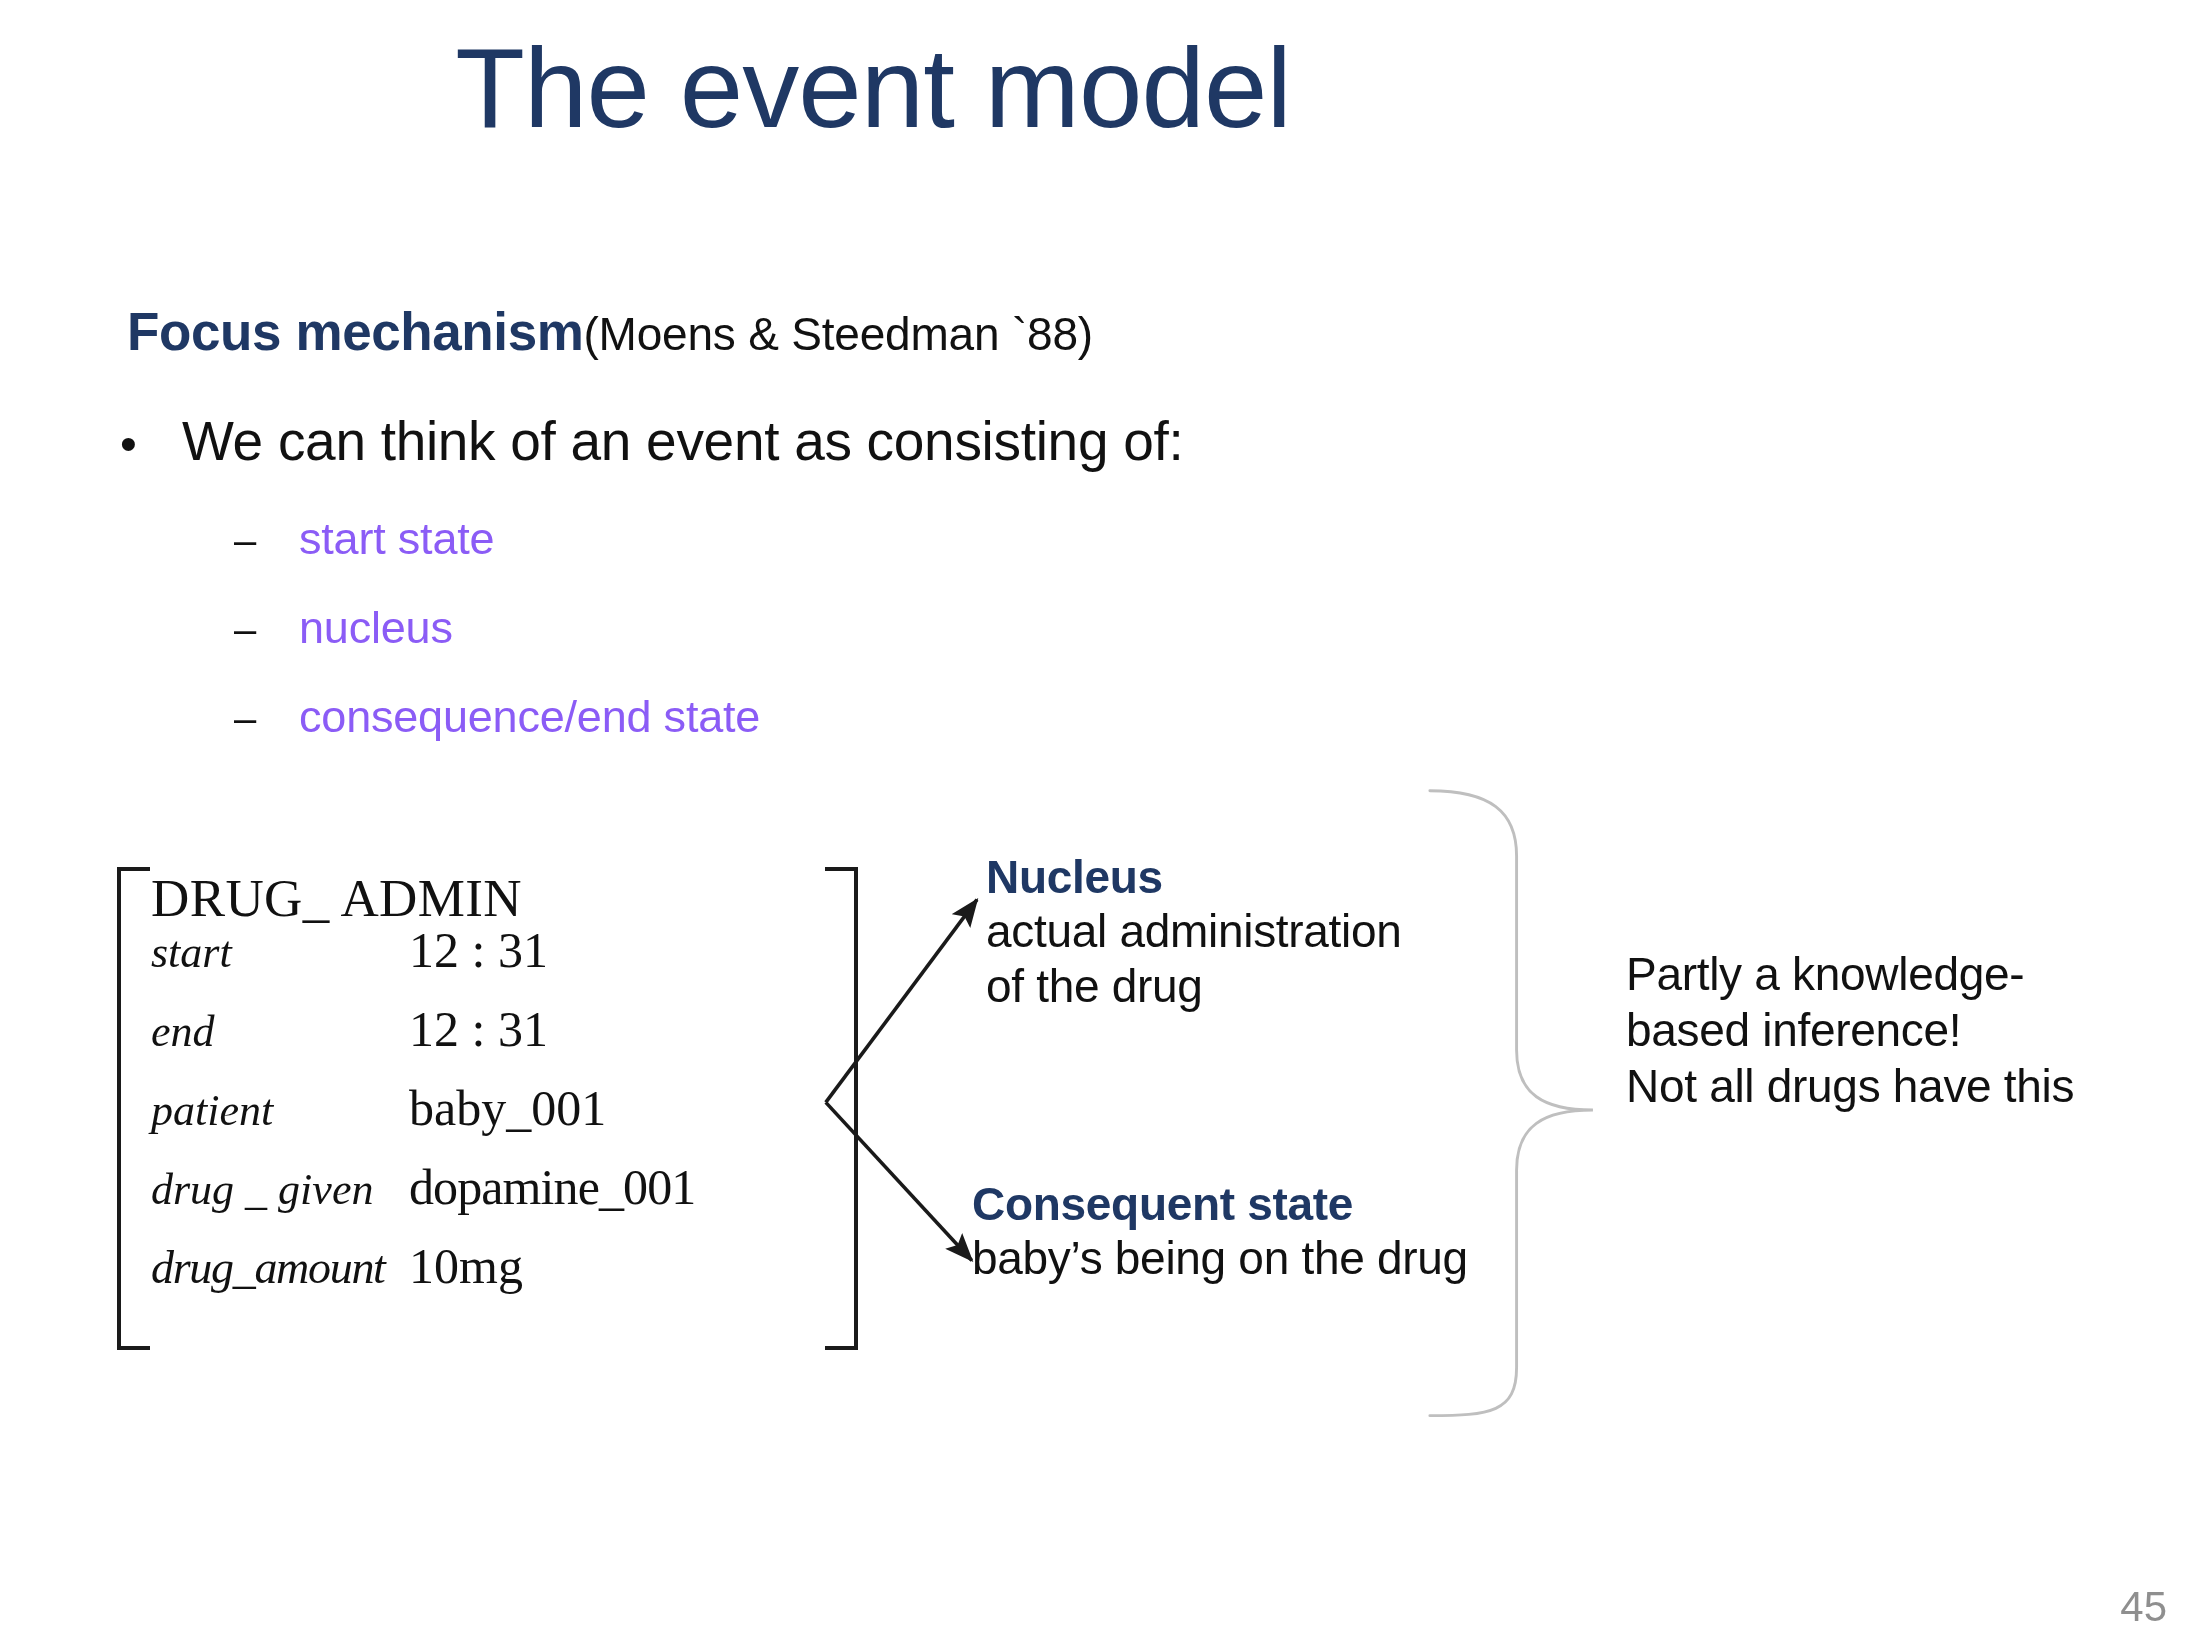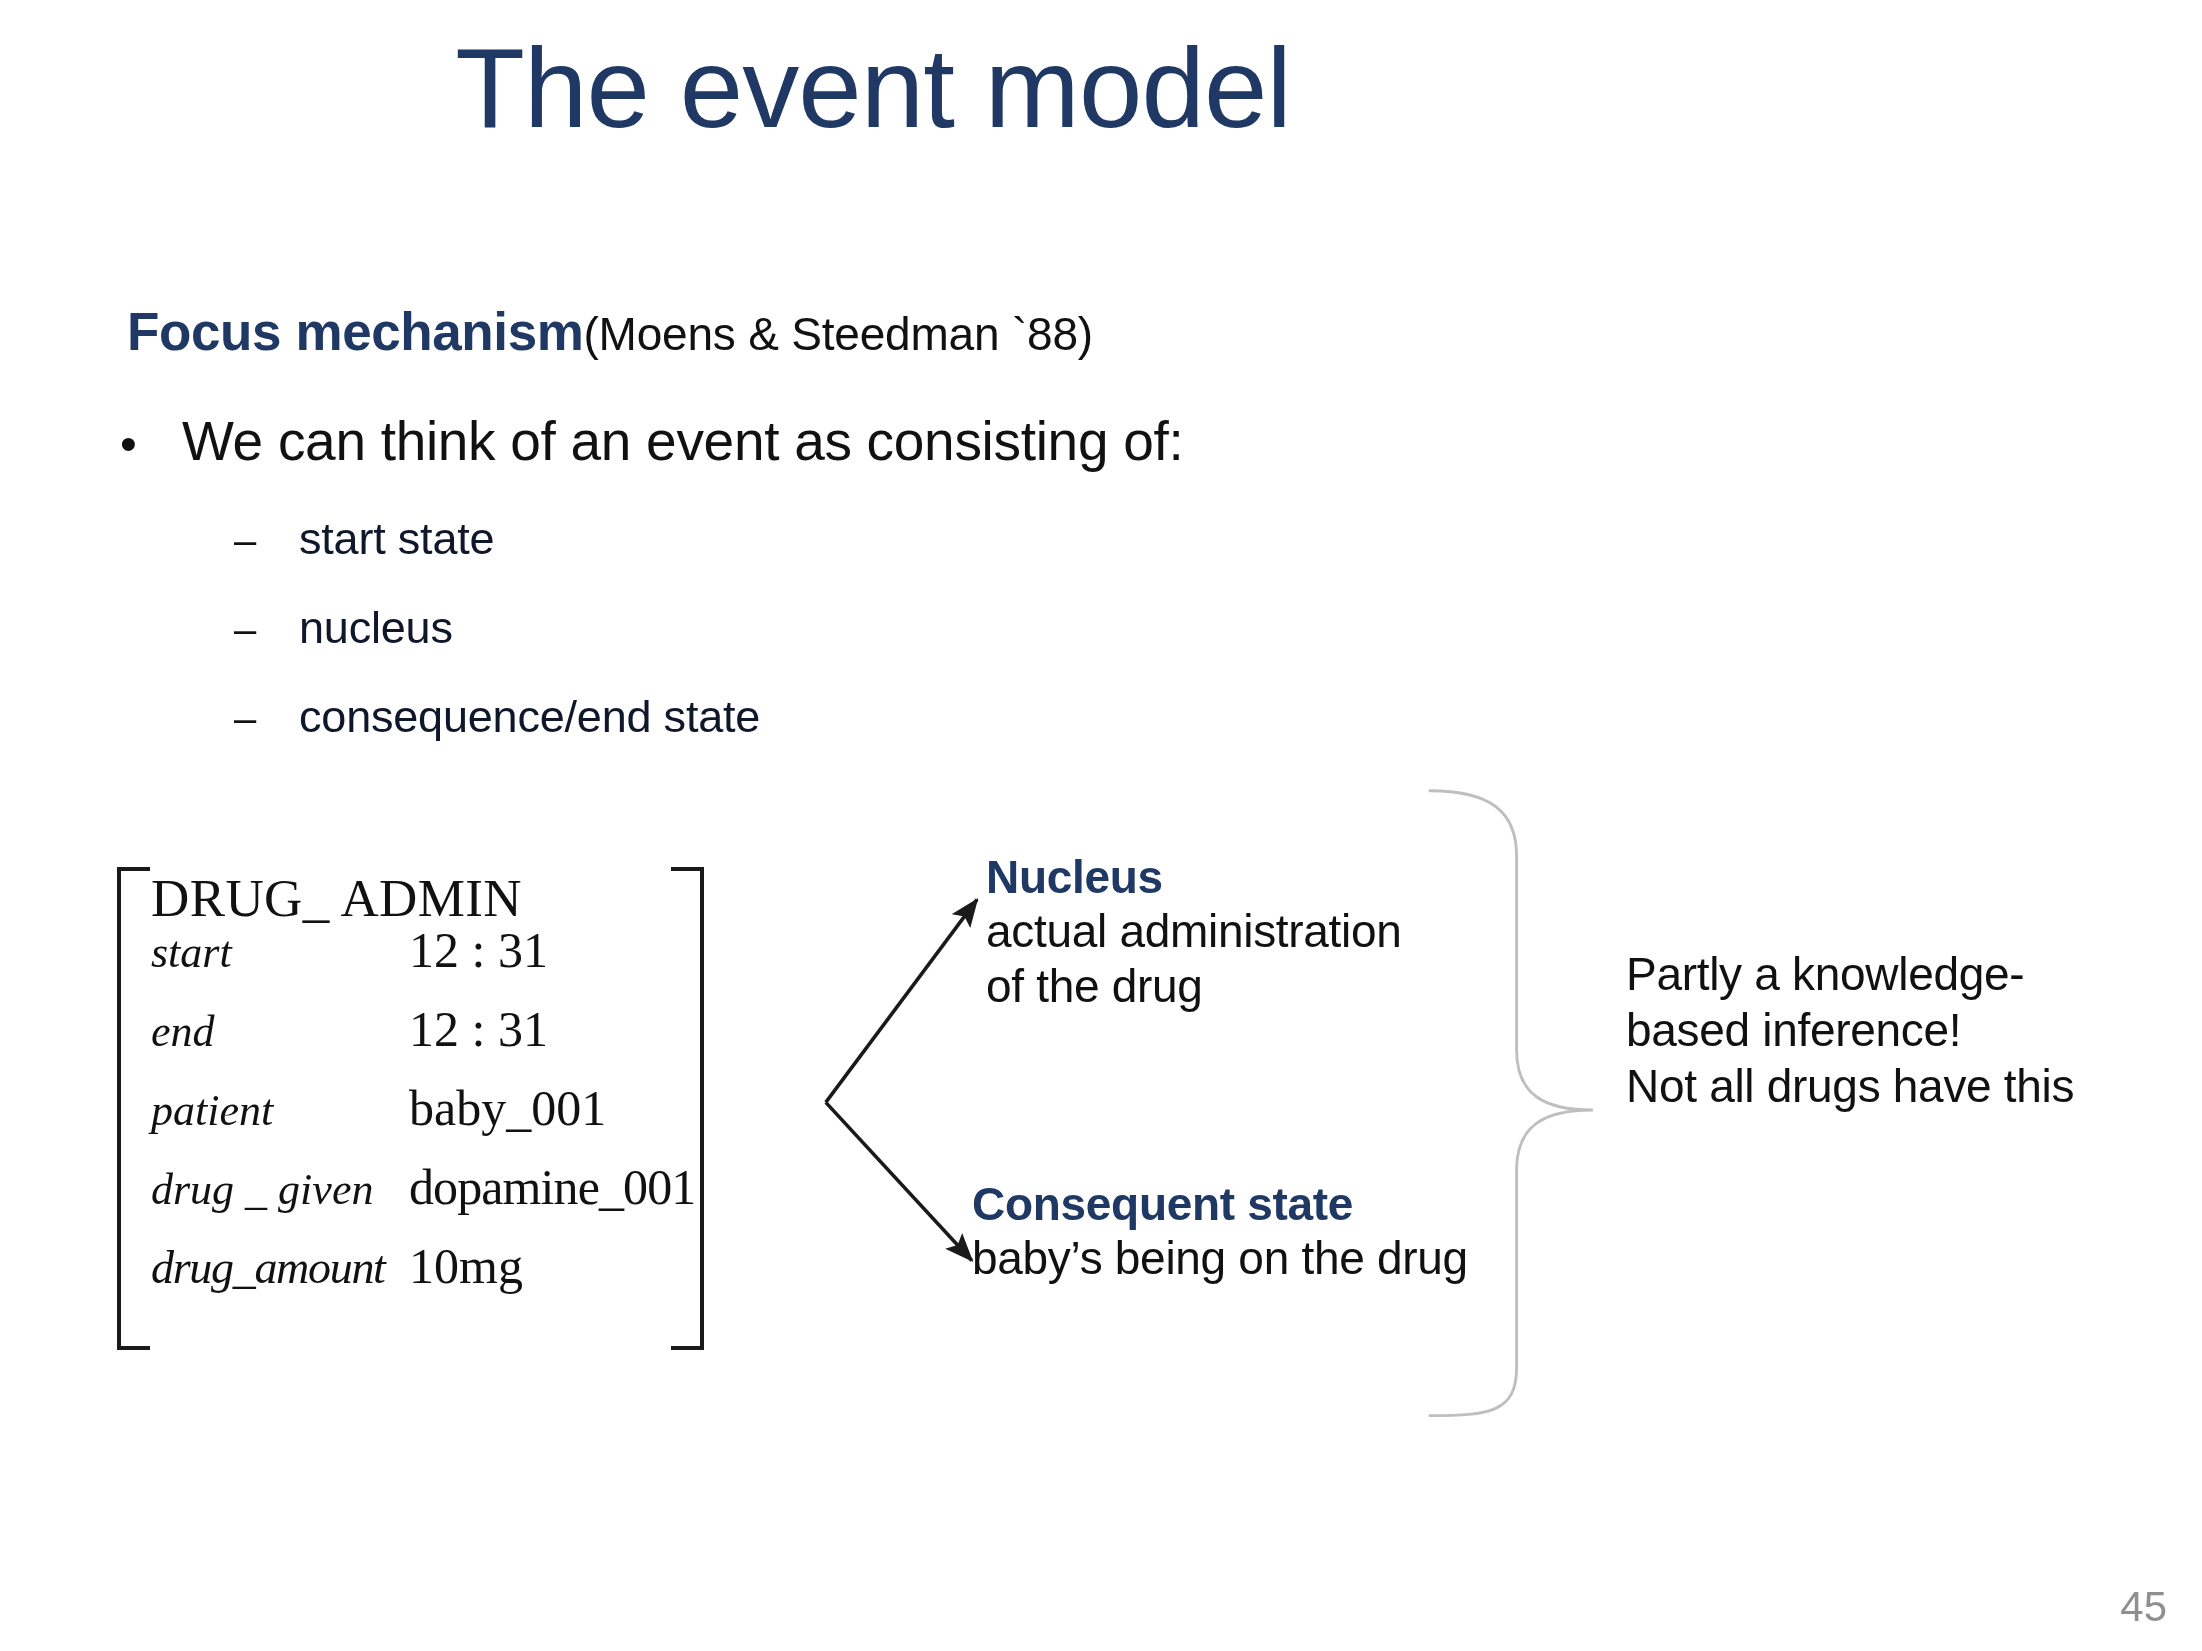--- a/index.html
+++ b/index.html
@@ -92,31 +92,31 @@
     height: 89px;
   }
   .sub-dash {
     width: 65px;
     font-size: 40px;
     color: #111111;
     line-height: 1;
   }
   .sub-text {
     font-size: 45px;
-    color: #0f172a;
+    color: #8b5cf6;
     line-height: 1;
     letter-spacing: -0.2px;
   }
 
   
   .avm {
     position: absolute;
     left: 117px;
     top: 867px;
-    width: 587px;
+    width: 741px;
     height: 475px;
   }
   .avm-bracket {
     position: absolute;
     top: 0;
     width: 29px;
     height: 475px;
     border-top: 4.3px solid #1a1a1a;
     border-bottom: 4.3px solid #1a1a1a;
   }

